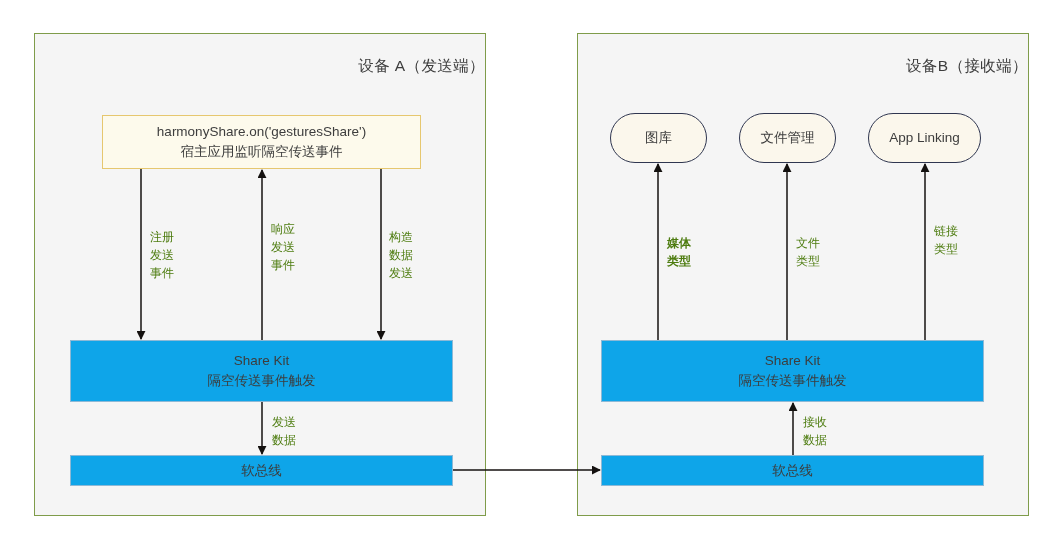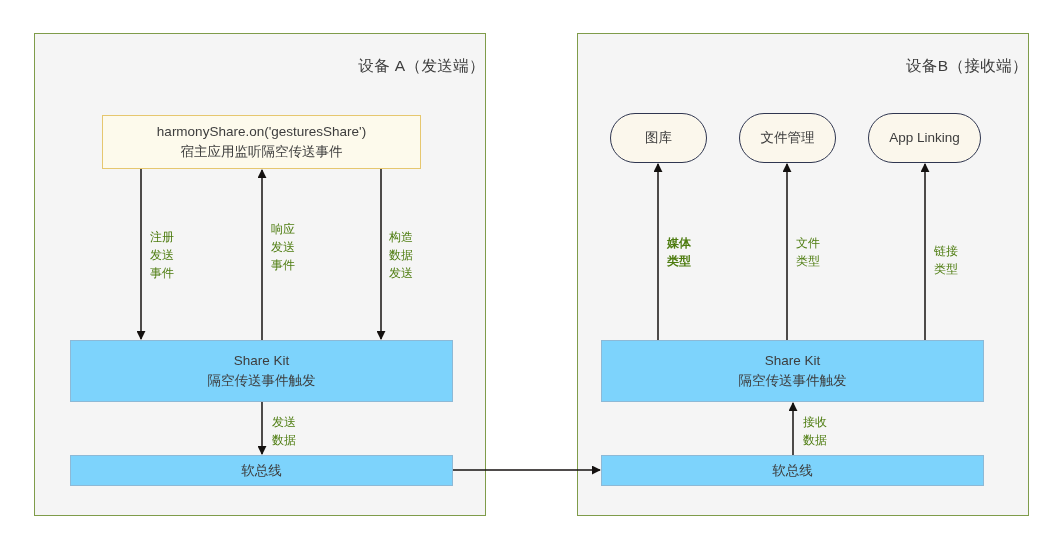--- a/index.html
+++ b/index.html
@@ -55,21 +55,21 @@
   }
   .node .l1, .node .l2 { display: block; white-space: nowrap; }
 
   
   .box-amber {
     background: #fdfaec;
     border: 1.5px solid #e6c76f;
   }
   
   .box-blue {
-    background: #7dd3fc;
+    background: #0ea5e9;
     border: 1.5px solid #8db9d6;
   }
   
   .pill {
     background: #fbf7ec;
     border: 1.5px solid #2f3650;
     border-radius: 26px;
     font-size: 13.5px;
   }
 
@@ -195,21 +195,21 @@
   </div>
 
   <div class="edge-label" style="left:667px; top:234px;font-weight:bold;">
     <span>媒体</span>
     <span>类型</span>
   </div>
   <div class="edge-label" style="left:796px; top:234px;">
     <span>文件</span>
     <span>类型</span>
   </div>
-  <div class="edge-label" style="left:934px; top:242px;">
+  <div class="edge-label" style="left:934px; top:222px;">
     <span>链接</span>
     <span>类型</span>
   </div>
   <div class="edge-label" style="left:803px; top:413px;">
     <span>接收</span>
     <span>数据</span>
   </div>
 
 </div>
 

